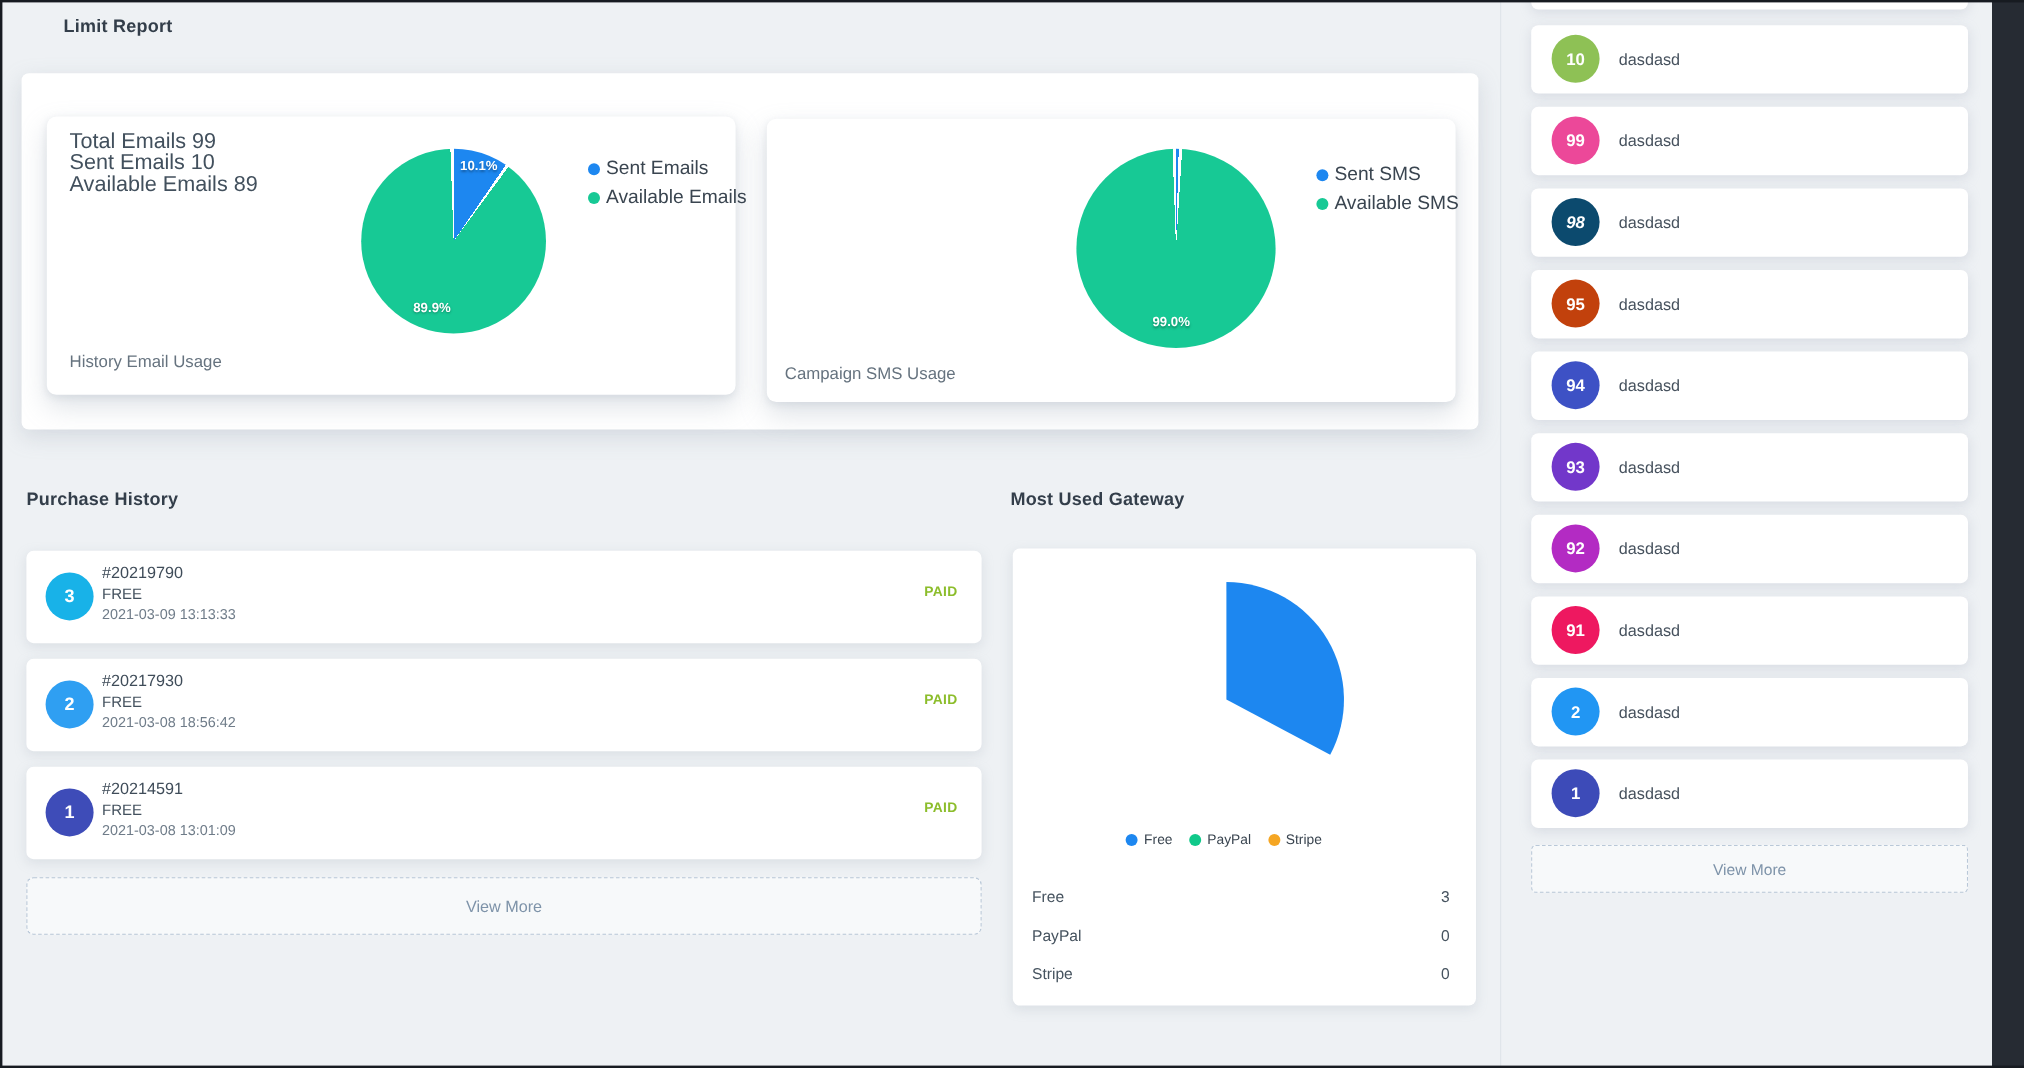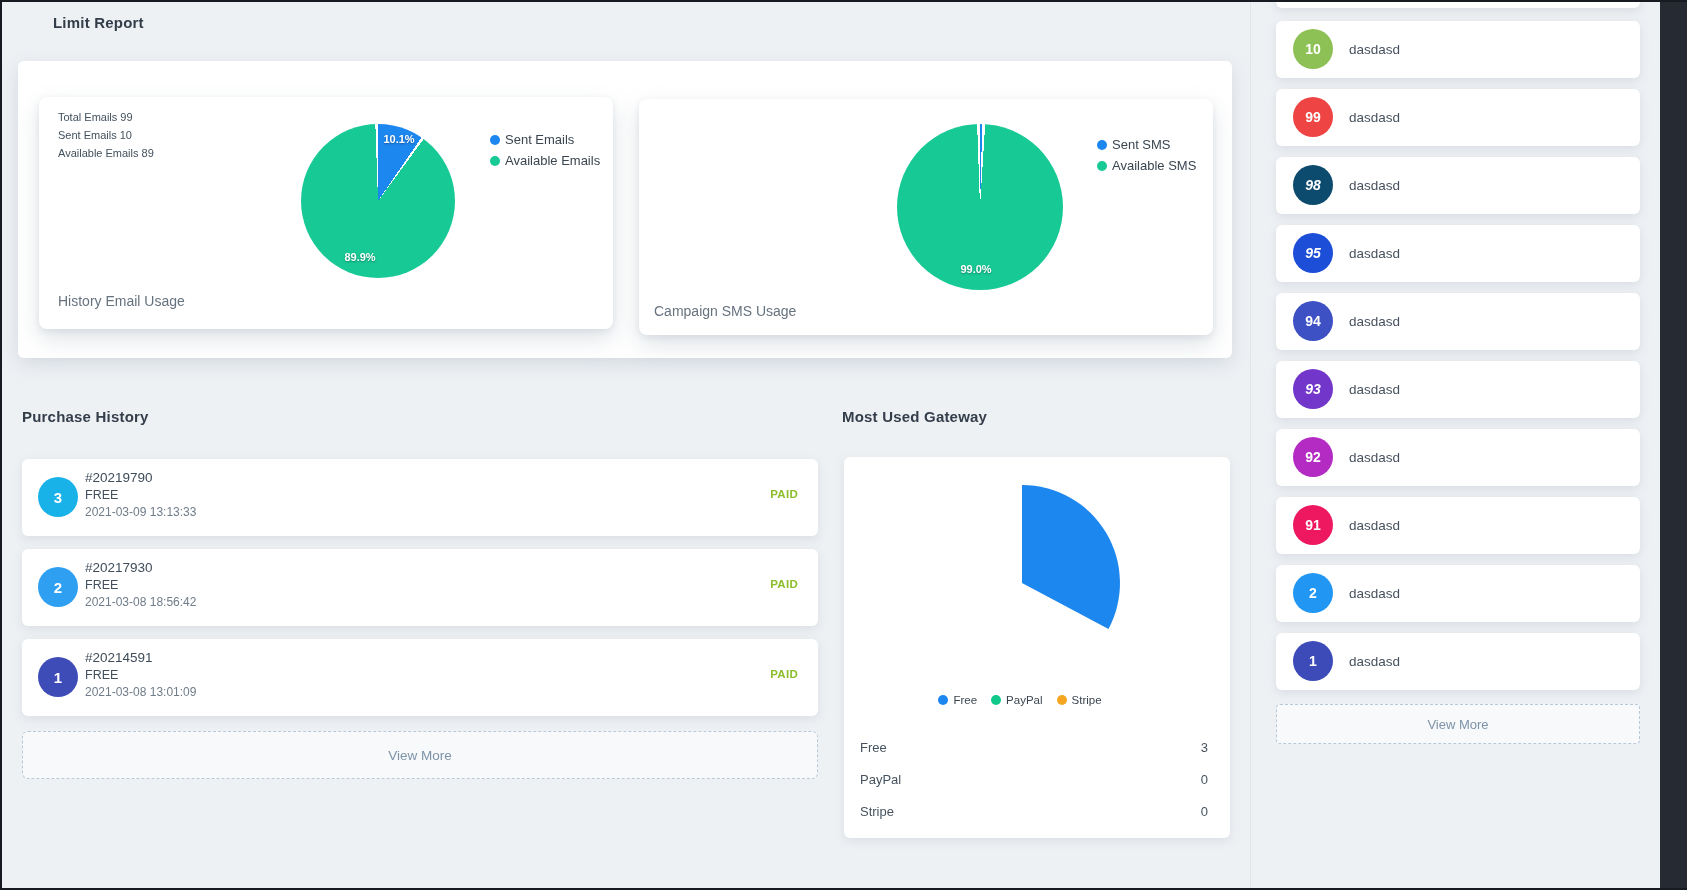--- a/index.html
+++ b/index.html
@@ -14,29 +14,29 @@
   .card{background:#fff;border-radius:6px;}
   .section-title{font-size:15px;font-weight:700;color:#333e4a;letter-spacing:.2px;}
 
   
   .limit-outer{left:18px;top:61px;width:1214px;height:297px;
     box-shadow:0 6px 18px rgba(150,162,176,.28);}
   .chart-card{border-radius:8px;background:#fff;
     box-shadow:0 10px 22px rgba(150,162,176,.30),0 2px 6px rgba(150,162,176,.18);}
   .email-card{left:39px;top:97px;width:574px;height:232px;}
   .sms-card{left:639px;top:99px;width:574px;height:236px;}
-  .stats{font-size:11px;line-height:18px;color:#42505d;}
+  .stats{font-size:18px;line-height:18px;color:#42505d;}
   .chart-title{font-size:14px;color:#66737f;}
   .pie{border-radius:50%;}
   .pie-label{position:absolute;transform:translate(-50%,-50%);
     color:#fff;font-size:11px;font-weight:700;
     text-shadow:0 1px 2px rgba(0,0,0,.35);white-space:nowrap;}
   .legend-v{display:flex;flex-direction:column;gap:6px;}
   .legend-h{display:flex;flex-direction:row;gap:14px;justify-content:center;}
-  .legend-item{display:flex;align-items:center;gap:5px;font-size:13px;color:#3a4550;white-space:nowrap;}
+  .legend-item{display:flex;align-items:center;gap:5px;font-size:16px;color:#3a4550;white-space:nowrap;}
   .legend-dot{width:10px;height:10px;border-radius:50%;flex:0 0 auto;}
   .purchase-item{position:absolute;left:0;width:796px;height:77px;
     background:#fff;border-radius:6px;box-shadow:0 3px 10px rgba(160,170,185,.25);}
   .p-circle{position:absolute;left:16px;top:18px;width:40px;height:40px;border-radius:50%;
     display:flex;align-items:center;justify-content:center;color:#fff;font-size:15px;font-weight:700;}
   .p-order{position:absolute;left:63px;top:11px;font-size:13.5px;color:#3f4c59;}
   .p-plan{position:absolute;left:63px;top:29px;font-size:12.5px;color:#42505d;}
   .p-date{position:absolute;left:63px;top:46px;font-size:12px;color:#6f7c89;}
   .p-status{position:absolute;right:20px;top:29px;font-size:11.5px;font-weight:700;
     color:#8cbd2b;letter-spacing:.3px;}
@@ -192,37 +192,37 @@
 
   <div class="abs card side-partial"></div>
 
   <div>
 
   <div class="side-item" style="top: 21px;">
         <div class="s-circle" style="background: rgb(142, 193, 85);">10</div>
         <div class="s-label">dasdasd</div>
       </div>
       <div class="side-item" style="top: 89px;">
-        <div class="s-circle" style="background: #ef4444;">99</div>
+        <div class="s-circle" style="background: #ec4899;">99</div>
         <div class="s-label">dasdasd</div>
       </div>
       <div class="side-item" style="top: 157px;">
         <div class="s-circle" style="background: #0c4a6e; font-style: italic;">98</div>
         <div class="s-label">dasdasd</div>
       </div>
       <div class="side-item" style="top: 225px;">
-        <div class="s-circle" style="background: #1d4ed8; font-style: italic;">95</div>
+        <div class="s-circle" style="background: #c2410c;">95</div>
         <div class="s-label">dasdasd</div>
       </div>
       <div class="side-item" style="top: 293px;">
         <div class="s-circle" style="background: rgb(61, 81, 197);">94</div>
         <div class="s-label">dasdasd</div>
       </div>
       <div class="side-item" style="top: 361px;">
-        <div class="s-circle" style="background: rgb(114, 55, 202); font-style: italic;">93</div>
+        <div class="s-circle" style="background: rgb(114, 55, 202);">93</div>
         <div class="s-label">dasdasd</div>
       </div>
       <div class="side-item" style="top: 429px;">
         <div class="s-circle" style="background: rgb(179, 43, 195);">92</div>
         <div class="s-label">dasdasd</div>
       </div>
       <div class="side-item" style="top: 497px;">
         <div class="s-circle" style="background: rgb(238, 24, 96);">91</div>
         <div class="s-label">dasdasd</div>
       </div>

